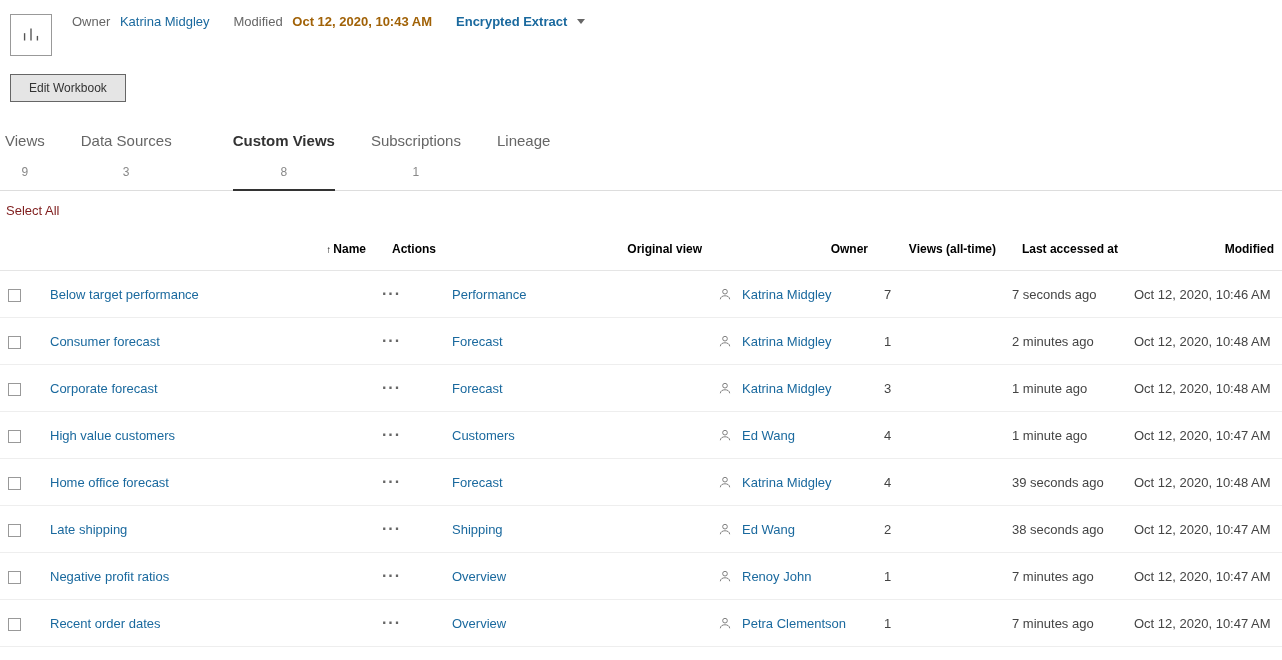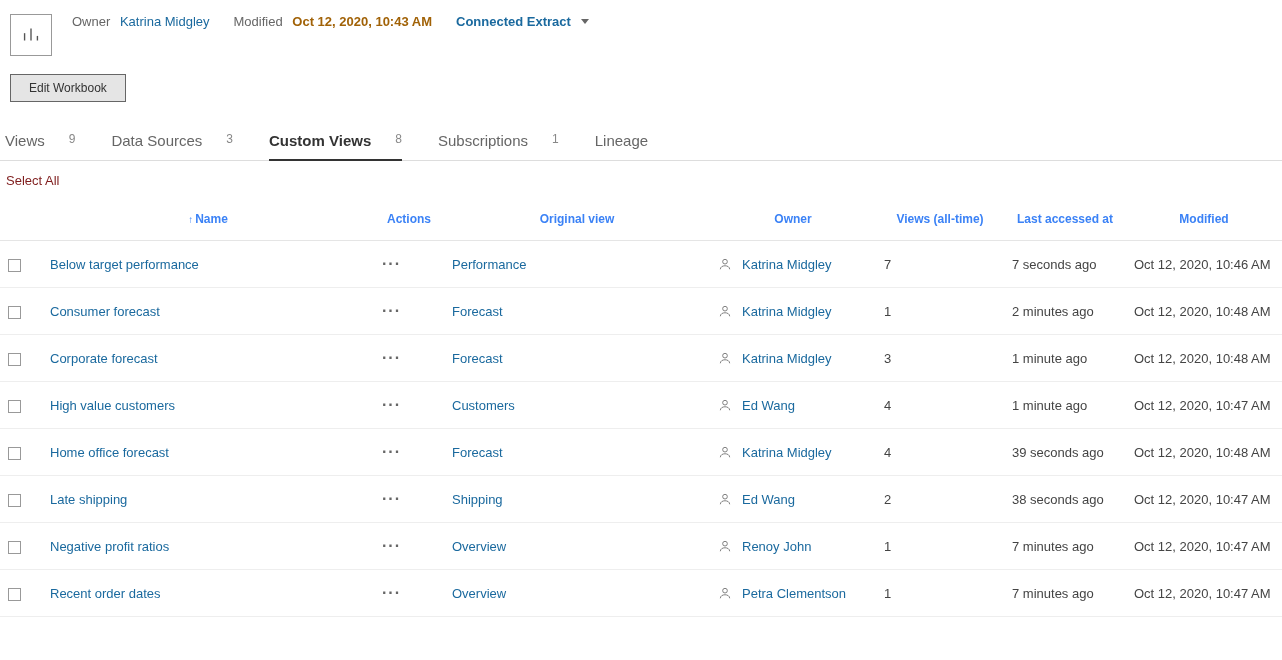--- a/index.html
+++ b/index.html
@@ -83,41 +83,43 @@
     gap: 36px;
     padding: 30px 5px 0 5px;
     border-bottom: 1px solid #ddd;
     font-size: 15px;
     color: #666;
   }
   .tab {
     padding-bottom: 10px;
     cursor: pointer;
     display: flex;
-    align-items: flex-start;
-    gap: 24px;
+    align-items: center;
+    gap: 16px;
+    flex-direction: column;
   }
   .tab.active {
     color: #333;
     font-weight: 600;
     border-bottom: 2px solid #333;
     margin-bottom: -1px;
+    margin-left: 25px;
   }
   .tab .count { font-size: 12px; color: #888; font-weight: 400; }
   .select-all-row {
     padding: 12px 6px;
     font-size: 13px;
     color: #7f1d1d;
   }
   table { width: 100%; border-collapse: collapse; table-layout: fixed; }
   thead th {
-    text-align: center;
+    text-align: right;
     font-size: 12px;
     font-weight: 600;
-    color: #3b82f6;
+    color: #000000;
     padding: 12px 8px 14px 8px;
     border-bottom: 1px solid #e5e5e5;
     white-space: nowrap;
   }
   tbody td {
     font-size: 13px;
     padding: 14px 8px;
     border-bottom: 1px solid #eee;
     color: #444;
     white-space: nowrap;
@@ -173,21 +175,21 @@
     <div class="meta-row">
       <span>
         <span class="label">Owner</span>
         <span class="link">Katrina Midgley</span>
       </span>
       <span>
         <span class="label">Modified</span>
         <b style="font-weight:600;color:#a16207">Oct 12, 2020, 10:43 AM</b>
       </span>
       <span class="encrypted">
-        <span>Connected Extract</span>
+        <span>Encrypted Extract</span>
         <span class="caret-down"></span>
       </span>
     </div>
   </div>
 </div>
 
 <div class="edit-btn-row">
   <button class="edit-btn">Edit Workbook</button>
 </div>
 

